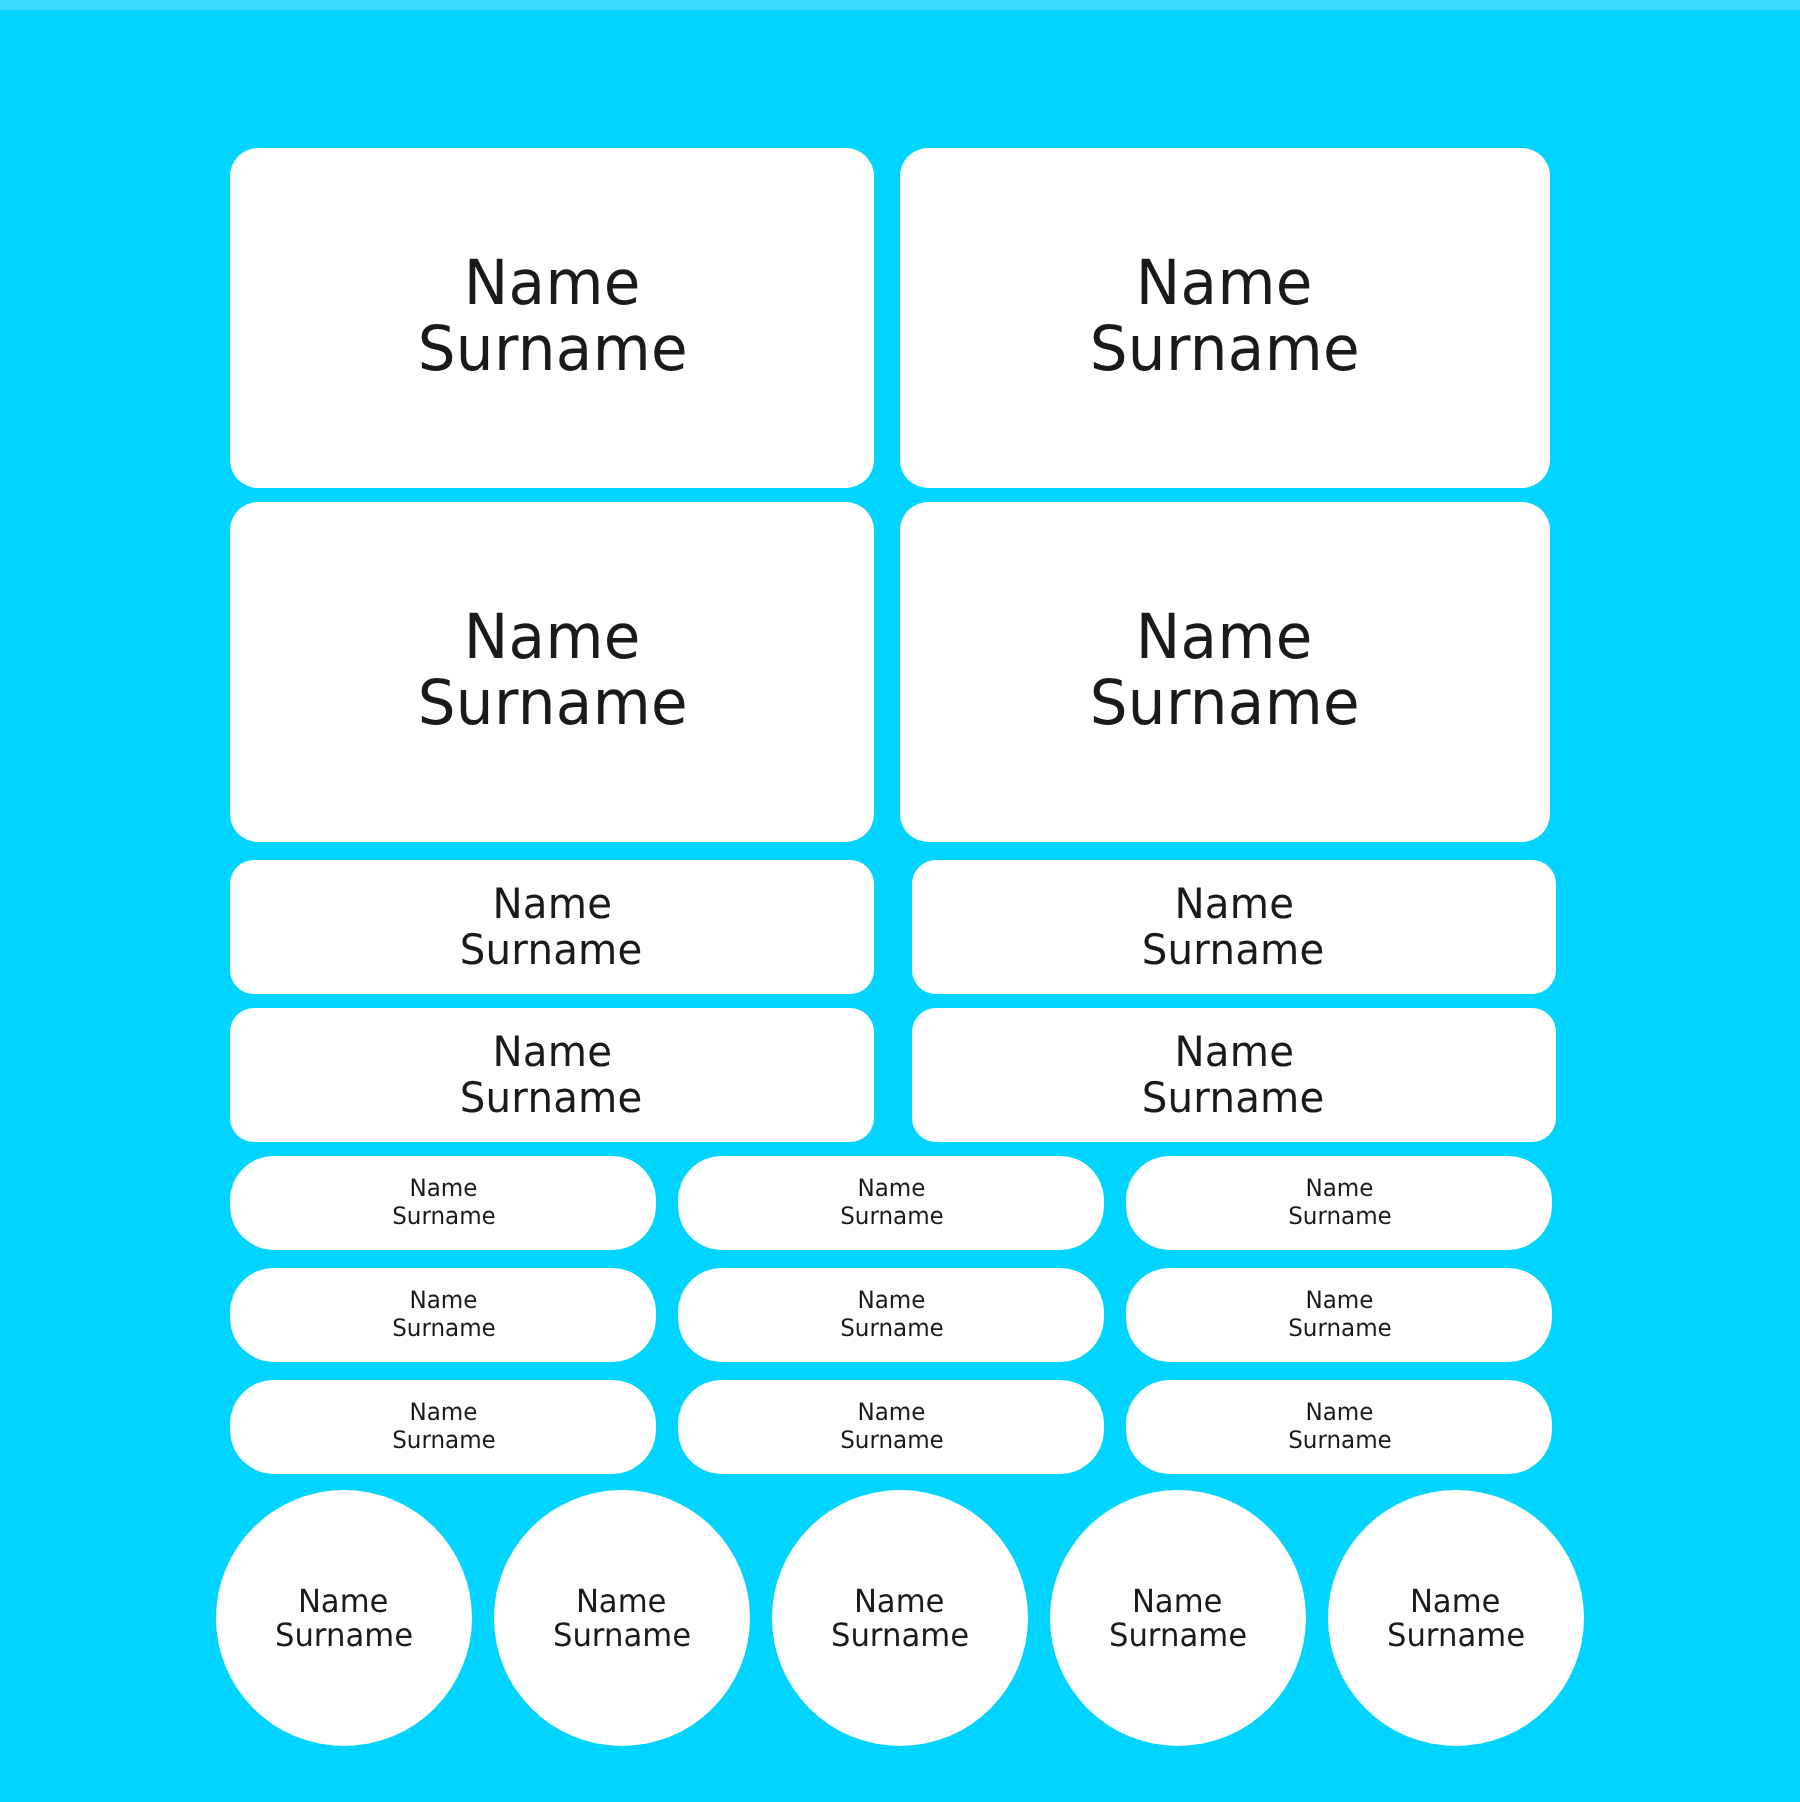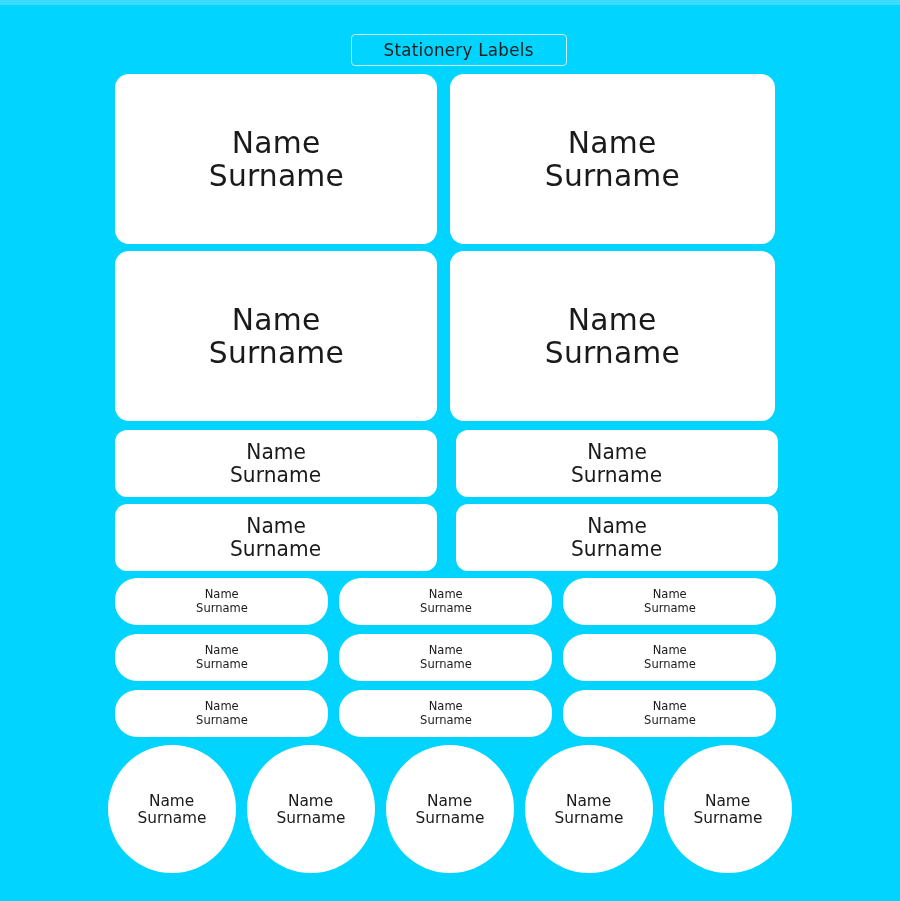--- a/index.html
+++ b/index.html
@@ -94,23 +94,20 @@
     transform: scaleX(0.96);
   }
 </style>
 </head>
 <body>
 
 <div id="sheet" style="background: rgb(0, 212, 255);">
 
   <div id="top-edge"></div>
 
-  <div id="title-box">
-    <span id="title-text">Stationery Labels</span>
-  </div>
 
   <div id="labels-layer">
       <div class="label tier-large" style="left: 115px; top: 74px; width: 322px; height: 170px; background: rgb(255, 255, 255);">
         <span class="ln thin" style="color: rgb(26, 26, 26);">Name</span>
         <span class="ln thin" style="color: rgb(26, 26, 26);">Surname</span>
       </div>
       <div class="label tier-large" style="left: 450px; top: 74px; width: 325px; height: 170px; background: rgb(255, 255, 255);">
         <span class="ln thin" style="color: rgb(26, 26, 26);">Name</span>
         <span class="ln thin" style="color: rgb(26, 26, 26);">Surname</span>
       </div>

